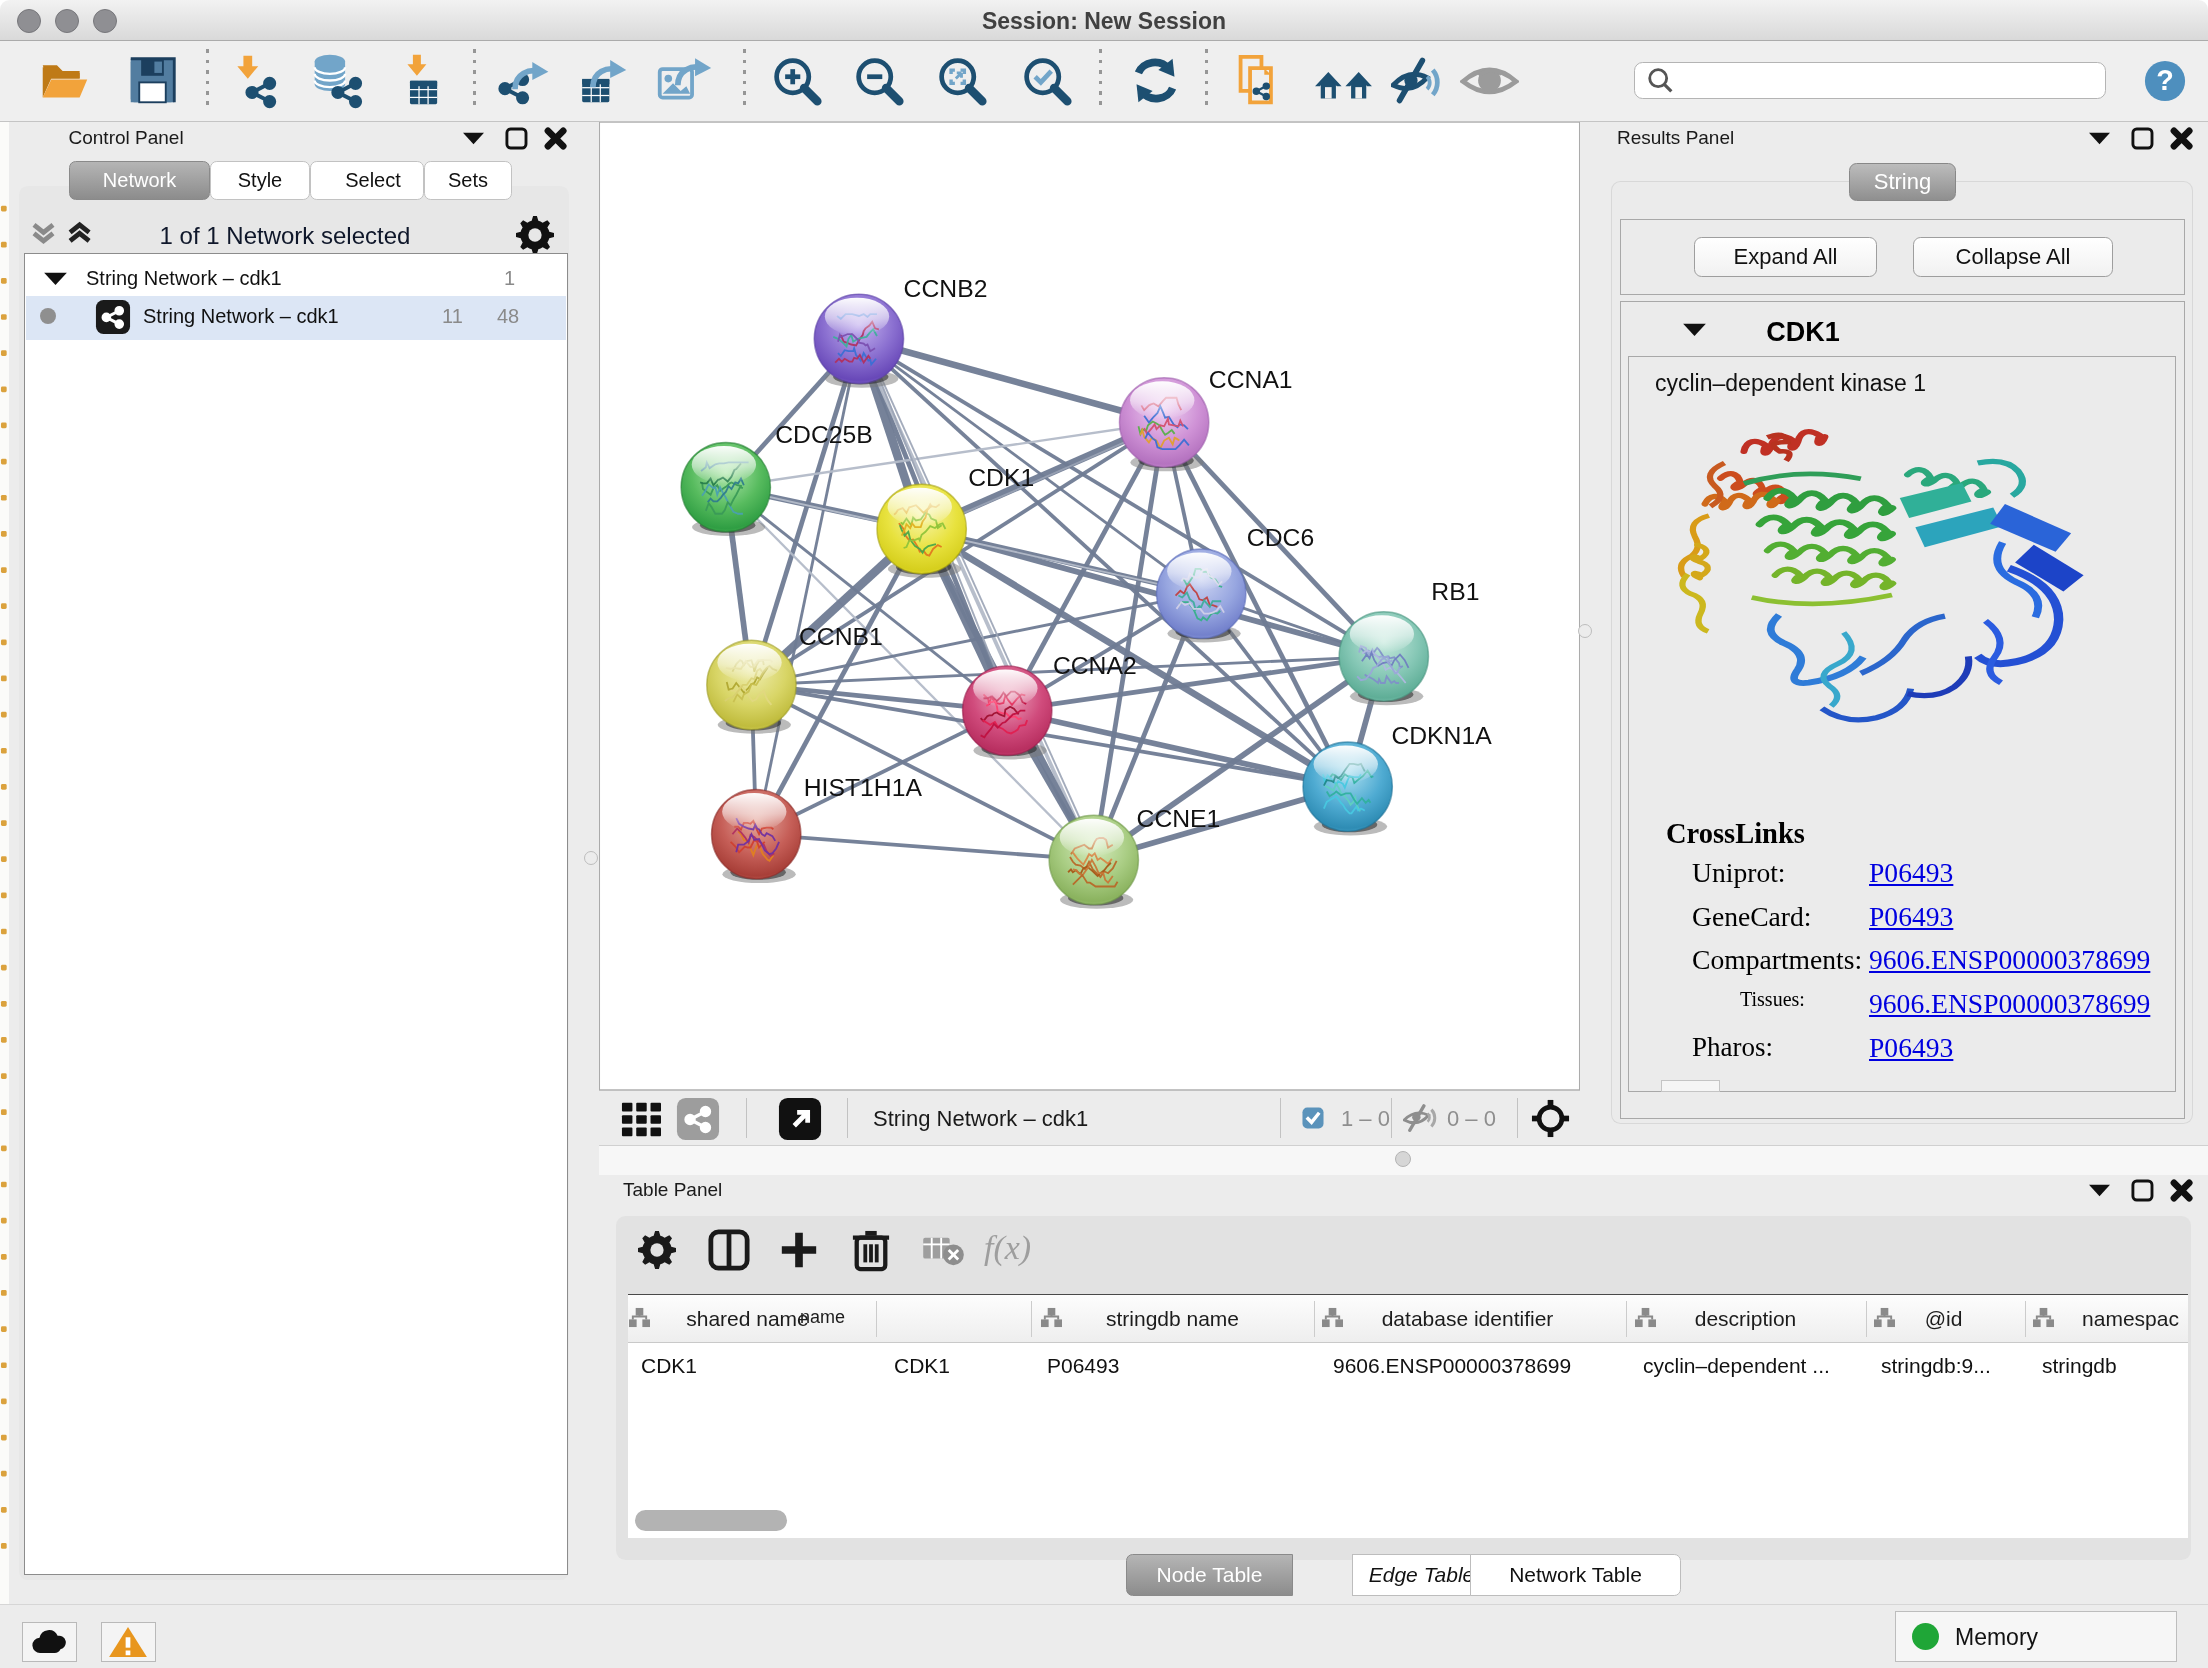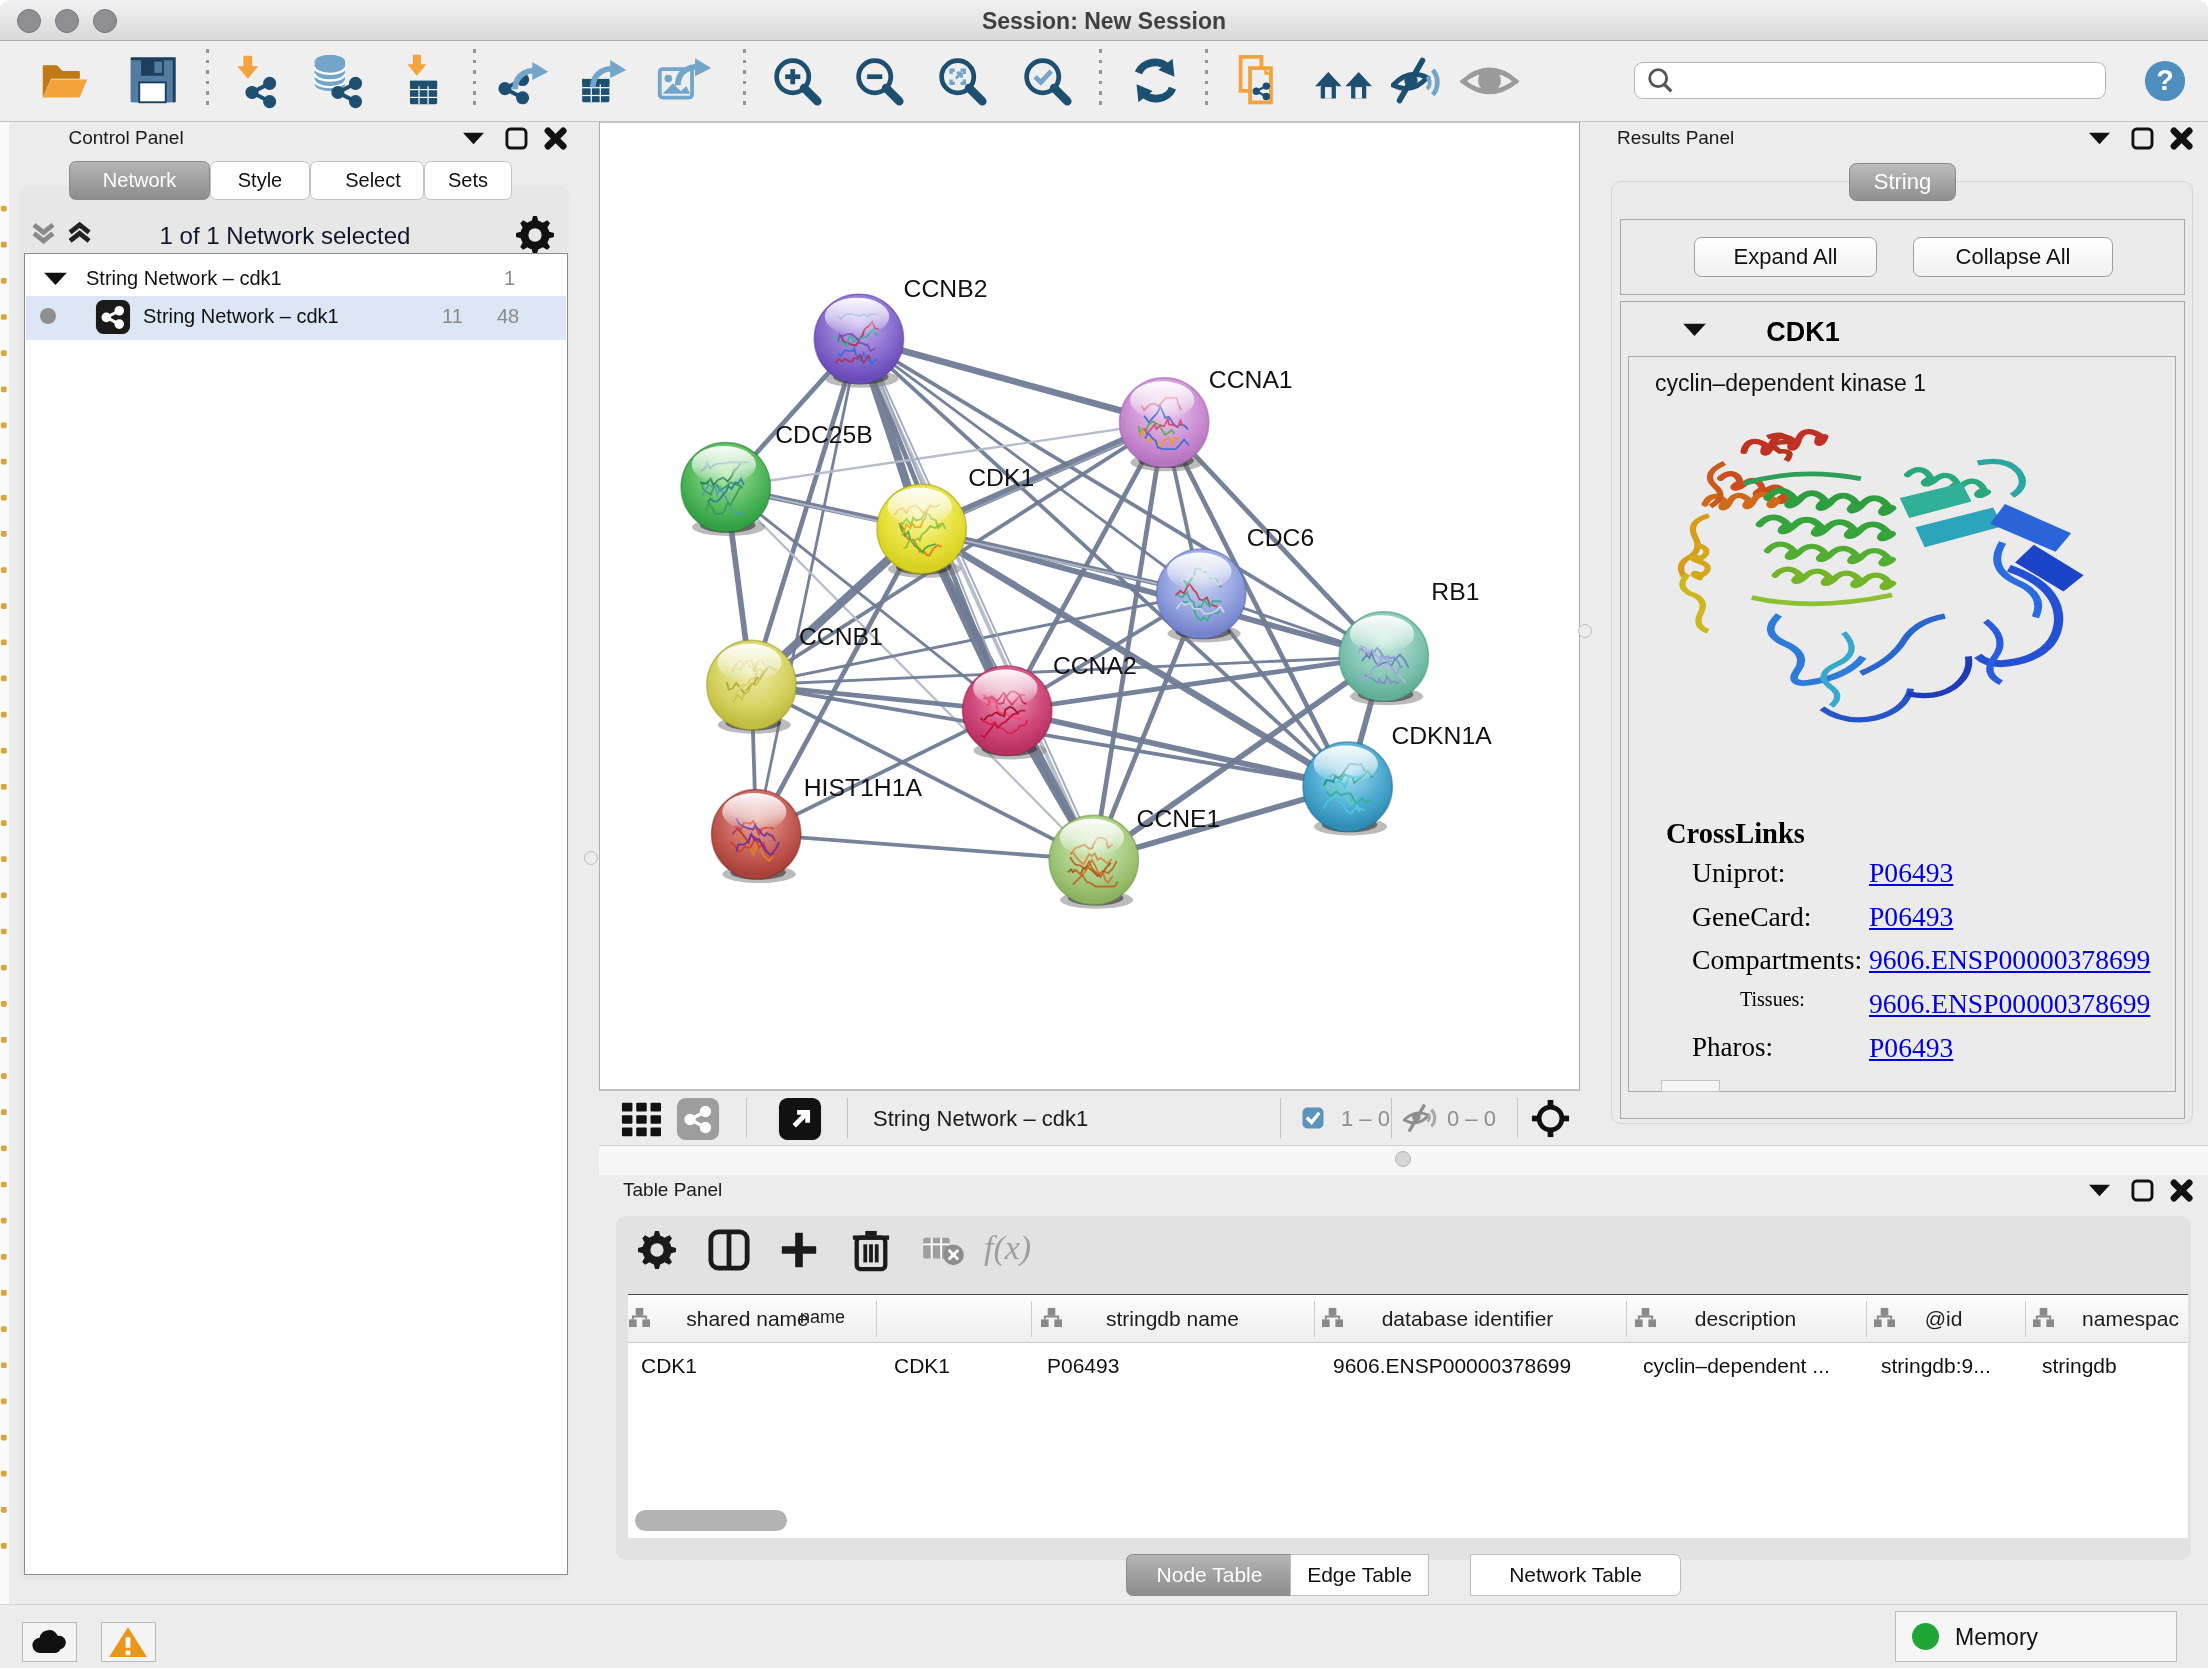--- a/index.html
+++ b/index.html
@@ -860,21 +860,21 @@
 <div class="abs" style="left:1988px;top:1307px;width:285px;text-align:center;font-size:21px;color:#1c1c1c;">namespac</div>
 <div class="td abs" style="left:641px;top:1354px;">CDK1</div>
 <div class="td abs" style="left:894px;top:1354px;">CDK1</div>
 <div class="td abs" style="left:1047px;top:1354px;">P06493</div>
 <div class="td abs" style="left:1333px;top:1354px;">9606.ENSP00000378699</div>
 <div class="td abs" style="left:1643px;top:1354px;">cyclin–dependent ...</div>
 <div class="td abs" style="left:1881px;top:1354px;">stringdb:9...</div>
 <div class="td abs" style="left:2042px;top:1354px;">stringdb</div>
 <div id="hscroll" class="abs"></div>
 <div class="btab abs" style="left:1126px;width:167px;background:linear-gradient(#b5b5b5,#8c8c8c);color:#fff;border-color:#8a8a8a;border-radius:6.7px 0 0 6.7px;">Node Table</div>
-<div class="btab abs" style="left:1290px;width:139px;">Edge Table</div>
+<div class="btab abs" style="left:1352px;width:139px;font-style:italic;">Edge Table</div>
 <div class="btab abs" style="left:1470px;width:211px;border-radius:0 6.7px 6.7px 0;">Network Table</div>
 <div id="statusbar" class="abs"></div>
 <div class="sbtn abs" style="left:22px;"></div>
 <svg class="abs" style="left:31px;top:1630px;" width="38" height="25" viewBox="0 0 40 26">
     <path d="M 10 24 a 8 8 0 0 1 -1 -16 a 10 10 0 0 1 19 -2 a 7 7 0 0 1 3 14 q -2 4 -6 4 Z" fill="#111"></path>
   </svg>
 <div class="sbtn abs" style="left:101px;"></div>
 <svg class="abs" style="left:107px;top:1625px;" width="42" height="34" viewBox="0 0 44 36">
     <path d="M 22 2 L 42 34 L 2 34 Z" fill="#e8961e"></path>
     <rect x="19.5" y="13" width="5" height="11" fill="#fff"></rect>

